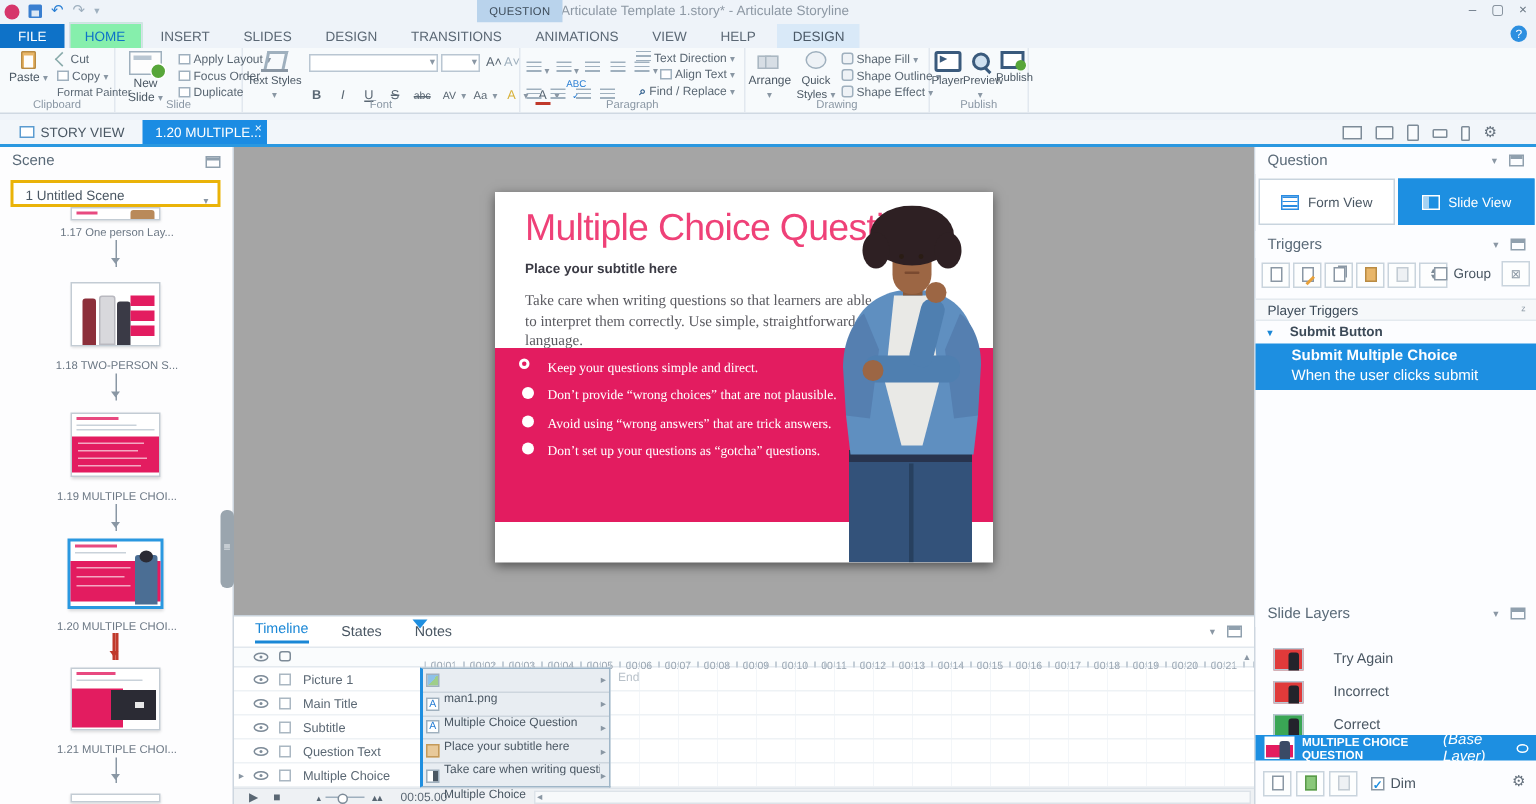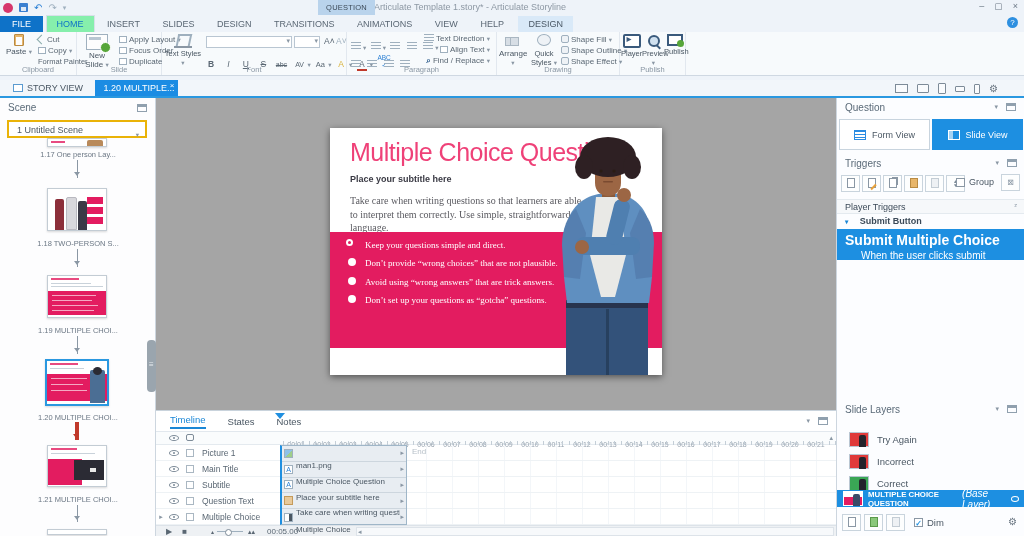--- a/index.html
+++ b/index.html
@@ -181,24 +181,24 @@
   .ip.trash { border-color:#c3ccd4; background:#eef1f4; }
   .ud { font-size:5px; color:#7d8b98; line-height:4px; text-align:center; }
   #grp { position:absolute; right:30px; top:79px; display:flex; gap:4px; align-items:center; font-size:9px; color:#4a5763; }
   #boxx { position:absolute; right:4px; top:76px; }
   #pt-bar { position:absolute; left:0; top:101px; width:188px; height:15px; background:#f6f8fa; border-top:1px solid #e4eaef;
     border-bottom:1px solid #e4eaef; font-size:9px; color:#3c4a58; line-height:14px; padding:0 8px; }
   #pt-bar .zz { float:right; color:#8a97a4; font-size:8px; }
   #sb-row { position:absolute; left:0; top:116px; width:188px; height:15px; font-size:9px; font-weight:bold; color:#3c4a58; line-height:15px; padding-left:8px; }
   #sb-row .chev { margin-right:9px; color:#1a87d6; }
   #sel-trig { position:absolute; left:0; top:131px; width:188px; height:31px; background:#1d8fe1; color:#fff; }
-  #sel-trig .l1 { font-size:14px; font-weight:bold; padding:3px 0 0 8px; }
+  #sel-trig .l1 { font-size:10px; font-weight:bold; padding:3px 0 0 24px; }
   #sel-trig .l2 { font-size:10px; padding:2px 0 0 24px; }
   #sl-head { position:absolute; left:0; top:302px; width:188px; }
-  .layer { position:absolute; left:0; width:188px; height:22px; display:flex; align-items:center; gap:8px; padding-left:12px; font-size:9.5px; color:#4a5763; cursor:pointer; }
+  .layer { position:absolute; left:0; width:188px; height:22px; display:flex; align-items:center; gap:20px; padding-left:12px; font-size:9.5px; color:#4a5763; cursor:pointer; }
   .lthumb { width:20px; height:15px; border:1px solid #b9c6d2; position:relative; flex:none; }
   .lthumb .fig { position:absolute; right:2px; top:2px; width:7px; height:12px; background:#23232b; border-radius:2px 2px 0 0; }
   #base-row { position:absolute; left:0; top:392px; width:188px; height:17px; background:#1d8fe1; color:#fff;
     display:flex; align-items:center; gap:5px; padding-left:6px; font-size:7.8px; }
   #base-row .bl { font-weight:bold; }
   #base-row .suffix { font-style:italic; font-size:10px; margin-left:2px; }
   #base-row .weye { margin-left:auto; margin-right:6px; width:10px; height:6px; border:1px solid #fff; border-radius:50%; }
   #layer-tools { position:absolute; left:0; top:412px; width:188px; height:24px; display:flex; align-items:center; gap:3px; padding-left:5px; }
   #layer-tools .dim { display:flex; align-items:center; gap:4px; margin-left:6px; font-size:9.5px; color:#4a5763; }
   .cbx { width:9px; height:9px; border:1px solid #8a97a4; background:#fff; font-size:8px; line-height:9px; text-align:center; color:#1d8fe1; font-weight:bold; }

